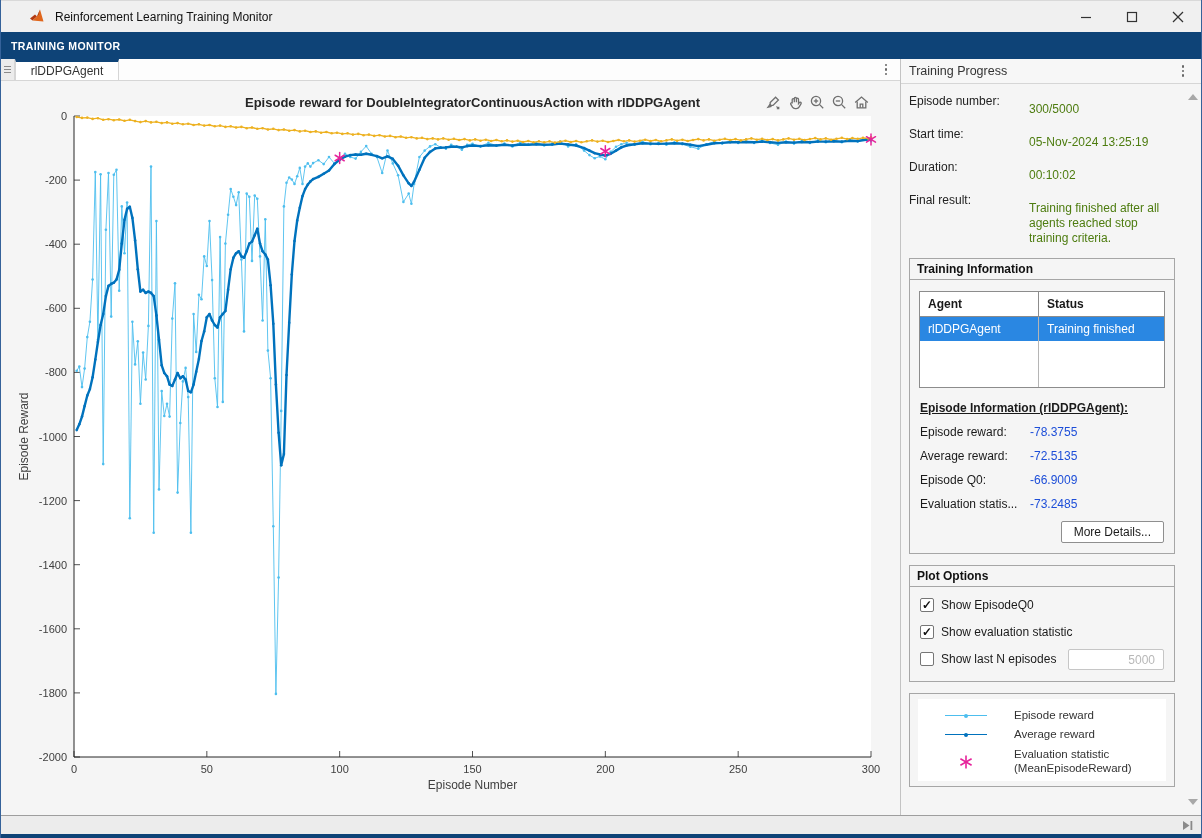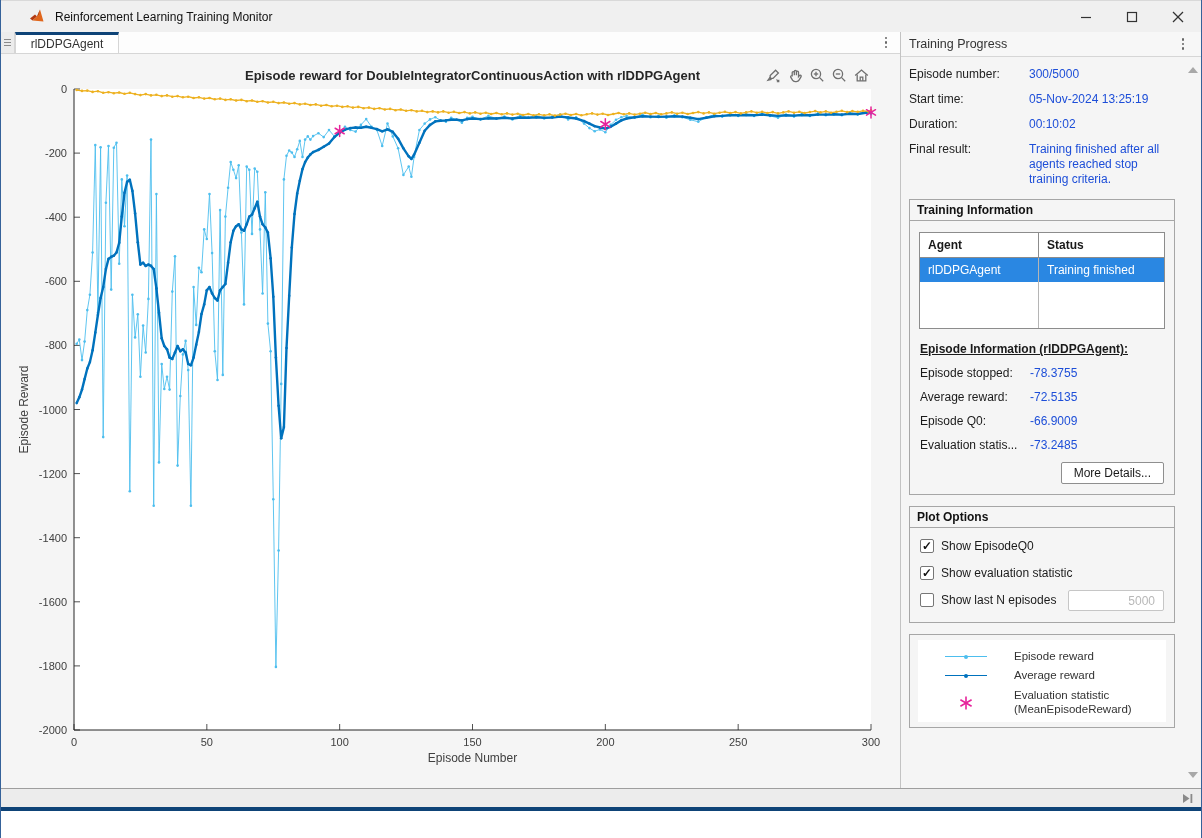--- a/index.html
+++ b/index.html
@@ -56,21 +56,21 @@
   .arr-down { bottom:10px; border-top:6px solid #a8a8a8; }
 
   .progress-row { display:flex; align-items:center; height:22px; margin-bottom:14px; }
   .progress-track { width:146px; height:15px; background:#fff; border:1px solid #d0d0d0; }
   .progress-fill { height:100%; background:#1f87e0; }
   .btn-stopped { margin-left:8px; height:22px; padding:0 11px; background:#fff; border:1px solid #cfcfcf; border-radius:5px;
                  color:#b8b8b8; font-size:12px; display:flex; align-items:center; font-family:inherit; }
 
   .field-row { display:flex; margin-bottom:10px; }
   .field-label { width:120px; flex:none; color:#222; }
-  .field-value { width:148px; color:#1d4ed8; line-height:15px; }
+  .field-value { width:148px; color:#4d7c0f; line-height:15px;margin-top:8px; }
   .field-row, .field-label, .field-value { font-size:12px; }
 
   .group-box { border:1px solid #a6a6a6; margin-bottom:11px; background:#f5f5f5; }
   .group-header { height:21px; border-bottom:1px solid #a6a6a6; display:flex; align-items:center; padding:0 7px;
                   font-weight:bold; font-size:12px; color:#111; }
 
   
   .agent-table { margin:11px 9px 0 9px; border:1px solid #8c8c8c; background:#fff; }
   .t-row { display:grid; grid-template-columns:119px 1fr; }
   .t-cell { padding:5px 8px; border-right:1px solid #b5b5b5; }
@@ -137,20 +137,23 @@
       </div>
       <div class="win-btn">
         <svg width="12" height="12">
             <line x1="1" y1="1" x2="11" y2="11"></line>
             <line x1="11" y1="1" x2="1" y2="11"></line>
           </svg>
       </div>
     </div>
   </div>
 
+  <div class="ribbon">
+    <span class="ribbon-tab">TRAINING MONITOR</span>
+  </div>
 
   <div class="main">
 
     <div class="left-pane">
       <div class="tabstrip">
         <div class="tab-grip">
             <i></i>
             <i></i>
             <i></i>
           </div>
@@ -812,21 +815,21 @@
             </div>
             <div class="t-row t-filler">
               <div class="t-cell"></div>
                 <div class="t-cell"></div>
             </div>
           </div>
 
           <div class="ep-title">Episode Information (rlDDPGAgent):</div>
 
           <div class="stat-row">
-            <span class="stat-label">Episode stopped:</span>
+            <span class="stat-label">Episode reward:</span>
             <span class="stat-value">-78.3755</span>
           </div>
           <div class="stat-row">
             <span class="stat-label">Average reward:</span>
             <span class="stat-value">-72.5135</span>
           </div>
           <div class="stat-row">
             <span class="stat-label">Episode Q0:</span>
             <span class="stat-value">-66.9009</span>
           </div>

